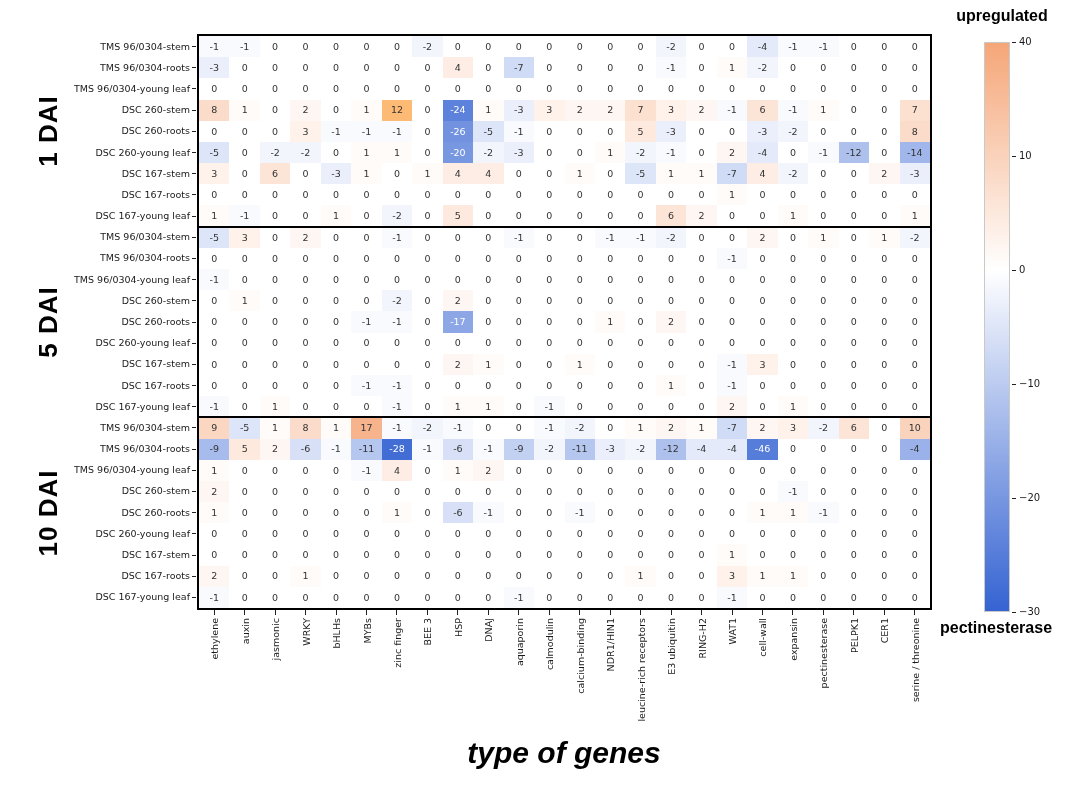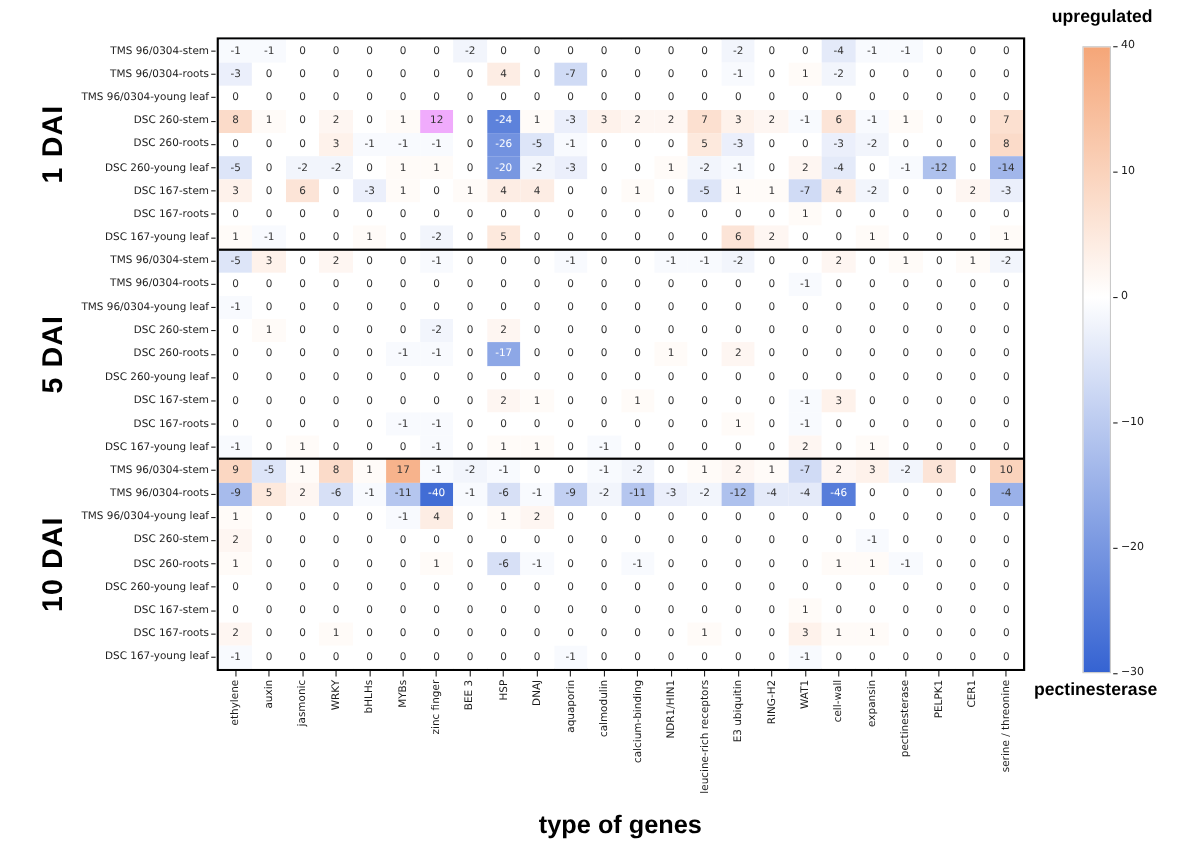--- a/index.html
+++ b/index.html
@@ -42,21 +42,21 @@
   .dai-label{
     position:absolute;font-family:"Liberation Sans",sans-serif;
     font-weight:bold;font-size:26px;color:#000;white-space:nowrap;
     transform-origin:0 0;
     transform:rotate(-90deg) translate(-50%,-50%);
     letter-spacing:1px;
   }
   #axis-title{
     position:absolute;left:564px;top:736px;transform:translateX(-50%);
     font-family:"Liberation Sans",sans-serif;font-weight:bold;
-    font-size:23px;color:#000;white-space:nowrap;
+    font-size:30px;color:#000;white-space:nowrap;font-style:italic;
   }
   #colorbar{
     position:absolute;left:984px;top:42px;width:26px;height:570px;
     border:1px solid #c9c9c9;box-sizing:border-box;
   }
   .cbar-tick{position:absolute;width:4px;height:1px;background:#222;}
   .cbar-tick-label{
     position:absolute;font-size:10px;color:#1a1a1a;white-space:nowrap;
   }
   #cbar-label-top{
@@ -147,21 +147,21 @@
         <div class="cell" style="background: rgb(255, 255, 255);">0</div>
         <div class="cell" style="background: rgb(255, 255, 255);">0</div>
         <div class="cell" style="background: rgb(255, 255, 255);">0</div>
         <div class="cell" style="background: rgb(255, 255, 255);">0</div>
         <div class="cell" style="background: rgb(251, 219, 201);">8</div>
         <div class="cell" style="background: rgb(255, 251, 248);">1</div>
         <div class="cell" style="background: rgb(255, 255, 255);">0</div>
         <div class="cell" style="background: rgb(254, 246, 242);">2</div>
         <div class="cell" style="background: rgb(255, 255, 255);">0</div>
         <div class="cell" style="background: rgb(255, 251, 248);">1</div>
-        <div class="cell" style="background: #f0abfc;">12</div>
+        <div class="cell" style="background: #fdba74;">12</div>
         <div class="cell" style="background: rgb(255, 255, 255);">0</div>
         <div class="cell" style="background: rgb(93, 130, 219); color: rgb(255, 255, 255);">-24</div>
         <div class="cell" style="background: rgb(255, 251, 248);">1</div>
         <div class="cell" style="background: rgb(235, 239, 251);">-3</div>
         <div class="cell" style="background: rgb(254, 242, 235);">3</div>
         <div class="cell" style="background: rgb(254, 246, 242);">2</div>
         <div class="cell" style="background: rgb(254, 246, 242);">2</div>
         <div class="cell" style="background: rgb(252, 224, 208);">7</div>
         <div class="cell" style="background: rgb(254, 242, 235);">3</div>
         <div class="cell" style="background: rgb(254, 246, 242);">2</div>
@@ -531,21 +531,21 @@
         <div class="cell" style="background: rgb(242, 245, 252);">-2</div>
         <div class="cell" style="background: rgb(252, 228, 215);">6</div>
         <div class="cell" style="background: rgb(255, 255, 255);">0</div>
         <div class="cell" style="background: rgb(250, 211, 188);">10</div>
         <div class="cell" style="background: rgb(167, 187, 236);">-9</div>
         <div class="cell" style="background: rgb(253, 233, 221);">5</div>
         <div class="cell" style="background: rgb(254, 246, 242);">2</div>
         <div class="cell" style="background: rgb(215, 224, 246);">-6</div>
         <div class="cell" style="background: rgb(248, 250, 254);">-1</div>
         <div class="cell" style="background: rgb(181, 198, 239);">-11</div>
-        <div class="cell" style="background: rgb(66, 109, 213); color: rgb(255, 255, 255);">-40</div>
+        <div class="cell" style="background: rgb(66, 109, 213); color: rgb(255, 255, 255);">-28</div>
         <div class="cell" style="background: rgb(248, 250, 254);">-1</div>
         <div class="cell" style="background: rgb(215, 224, 246);">-6</div>
         <div class="cell" style="background: rgb(248, 250, 254);">-1</div>
         <div class="cell" style="background: rgb(194, 208, 242);">-9</div>
         <div class="cell" style="background: rgb(242, 245, 252);">-2</div>
         <div class="cell" style="background: rgb(181, 198, 239);">-11</div>
         <div class="cell" style="background: rgb(235, 239, 251);">-3</div>
         <div class="cell" style="background: rgb(242, 245, 252);">-2</div>
         <div class="cell" style="background: rgb(174, 193, 237);">-12</div>
         <div class="cell" style="background: rgb(228, 234, 249);">-4</div>

